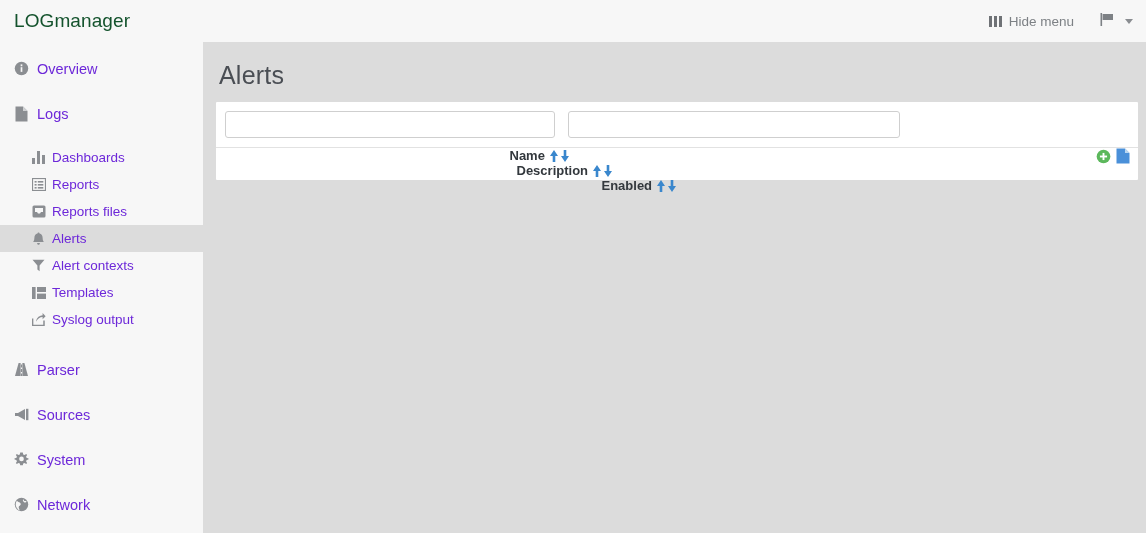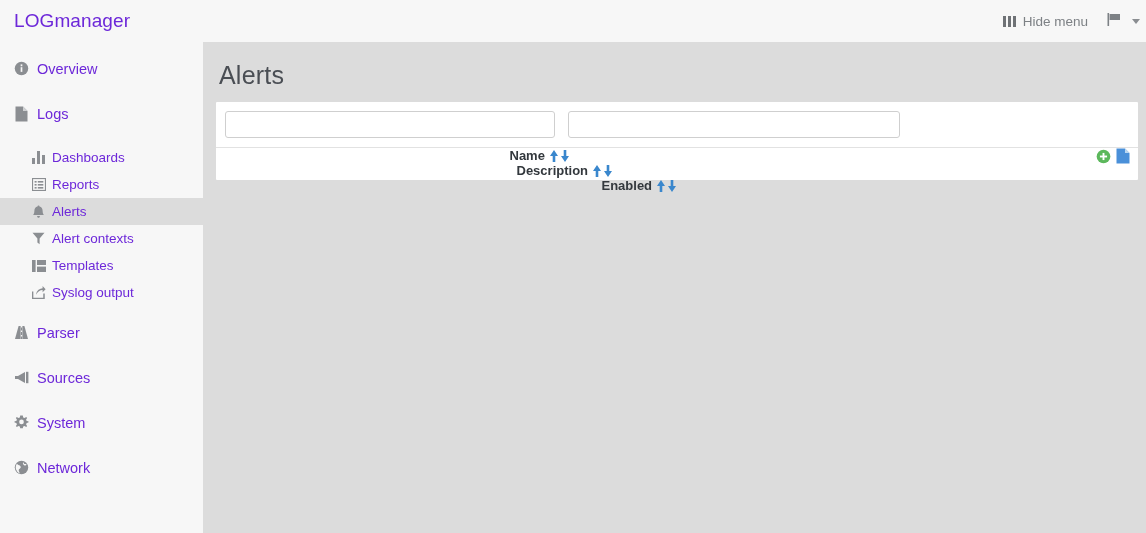--- a/index.html
+++ b/index.html
@@ -25,31 +25,31 @@
     width: 1146px;
     height: 42px;
     background: #f7f7f7;
     display: flex;
     align-items: center;
     justify-content: space-between;
   }
 
   .brand {
     font-size: 19px;
-    color: #6d28d9;
+    color: #14532d;
     padding-left: 14px;
     letter-spacing: 0.1px;
     white-space: nowrap;
   }
 
   .topbar-right {
     display: flex;
     align-items: center;
-    padding-right: 6px;
-    gap: 19px;
+    padding-right: 13px;
+    gap: 26px;
   }
 
   .top-action {
     display: flex;
     align-items: center;
     gap: 7px;
     font-size: 13.5px;
     color: #7d8185;
     cursor: pointer;
     white-space: nowrap;
@@ -279,20 +279,29 @@
           <rect x="5.8" y="3" width="5.5" height="1.6" fill="#8b8e92"></rect>
           <rect x="2.6" y="6" width="2" height="1.6" fill="#8b8e92"></rect>
           <rect x="5.8" y="6" width="5.5" height="1.6" fill="#8b8e92"></rect>
           <rect x="2.6" y="9" width="2" height="1.6" fill="#8b8e92"></rect>
           <rect x="5.8" y="9" width="5.5" height="1.6" fill="#8b8e92"></rect>
         </svg>
     </span>
     <span>Reports</span>
   </div>
 
+  <div class="nav-item sub">
+    <span class="nav-icon">
+      <svg width="14" height="13" viewBox="0 0 14 13">
+          <rect x="0.5" y="0.5" width="13" height="12" rx="1.5" fill="#8b8e92"></rect>
+          <path d="M3 3 H11 V7 H9 L8 8.4 H6 L5 7 H3 Z" fill="#f7f7f7"></path>
+        </svg>
+    </span>
+    <span>Reports files</span>
+  </div>
 
   <div class="nav-item sub active">
     <span class="nav-icon">
       <svg width="13" height="14" viewBox="0 0 13 14">
           <path d="M6.5 0.6 C7.1 0.6 7.5 1 7.5 1.5 C9.6 2 10.6 3.6 10.6 5.8 C10.6 9 11.9 10 11.9 10 H1.1 C1.1 10 2.4 9 2.4 5.8 C2.4 3.6 3.4 2 5.5 1.5 C5.5 1 5.9 0.6 6.5 0.6 Z" fill="#8b8e92"></path>
           <path d="M5.1 11 H7.9 C7.9 12.1 7.3 12.8 6.5 12.8 C5.7 12.8 5.1 12.1 5.1 11 Z" fill="#8b8e92"></path>
         </svg>
     </span>
     <span>Alerts</span>
   </div>
@@ -320,21 +329,21 @@
   <div class="nav-item sub">
     <span class="nav-icon">
       <svg width="14" height="13" viewBox="0 0 14 13">
           <path d="M0.6 5.5 V12.4 H12 V7.5" stroke="#8b8e92" stroke-width="1.5" fill="none"></path>
           <path d="M4 8.8 C4.6 4 8 2.4 10.6 2.2 V0 L13.6 3.3 L10.6 6.2 V4 C8 4.2 5.6 5.4 4 8.8 Z" fill="#8b8e92"></path>
         </svg>
     </span>
     <span>Syslog output</span>
   </div>
 
-  <div class="nav-item top-level" style="margin-top:12px">
+  <div class="nav-item top-level" style="margin-top:22px">
     <span class="nav-icon">
       <svg width="15" height="15" viewBox="0 0 15 15">
           <path d="M4.6 1 H6.6 V14 H1 Z" fill="#8b8e92"></path>
           <path d="M10.4 1 H8.4 V14 H14 Z" fill="#8b8e92"></path>
           <rect x="6.9" y="2.5" width="1.2" height="3" fill="#8b8e92"></rect>
           <rect x="6.9" y="7" width="1.2" height="3" fill="#8b8e92"></rect>
           <rect x="6.9" y="11.5" width="1.2" height="2.5" fill="#8b8e92"></rect>
         </svg>
     </span>
     <span>Parser</span>

